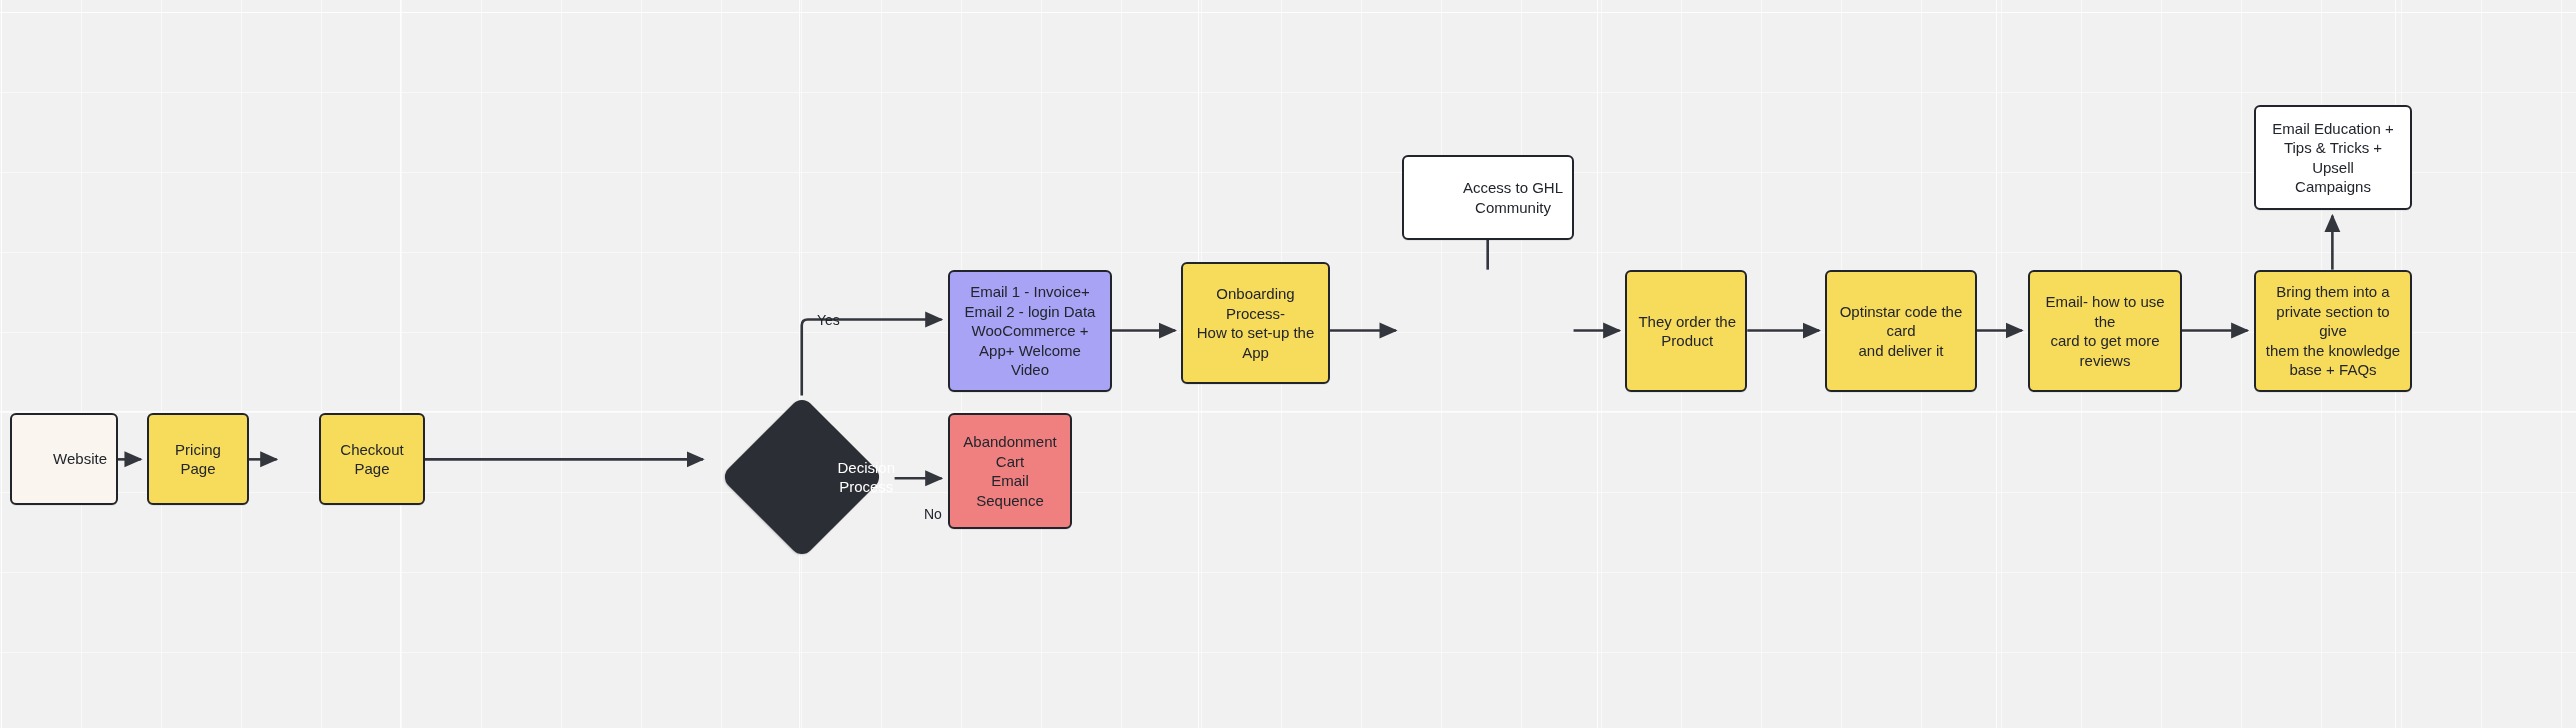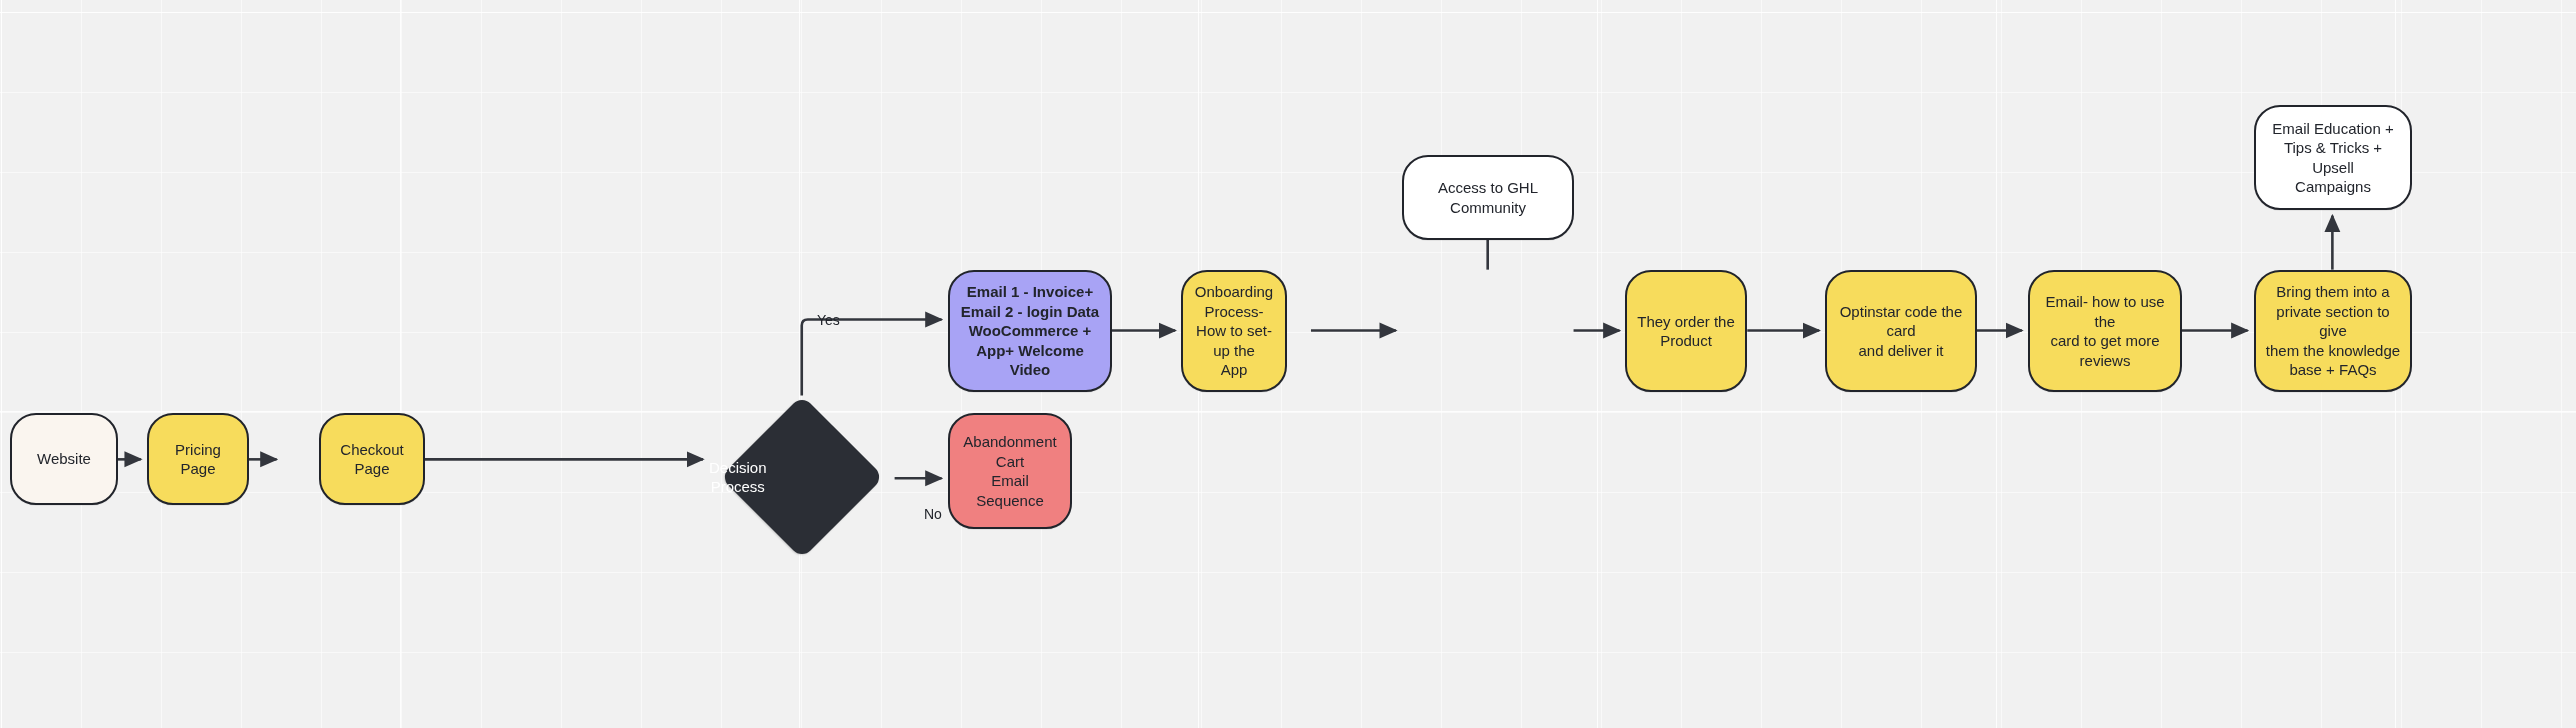--- a/index.html
+++ b/index.html
@@ -33,39 +33,39 @@
     position: absolute;
     left: 0; top: 0;
     width: 2576px;
     height: 729px;
     pointer-events: none;
   }
 
   .node {
     position: absolute;
     border: 2.5px solid #21242b;
-    border-radius: 26px;
+    border-radius: 6px;
     display: flex;
     align-items: center;
-    justify-content: center;
+    justify-content: flex-end;
     text-align: center;
     color: #22252c;
     font-size: 15px;
     line-height: 1.30;
     padding: 2px 9px;
     box-shadow: 0 1px 0 rgba(0,0,0,0.06);
   }
 
   .node .label { display: block; white-space: pre-line; }
 
   .diamond-wrap {
     position: absolute;
     display: flex;
     align-items: center;
-    justify-content: flex-start;
+    justify-content: flex-end;
   }
   .diamond-shape {
     position: absolute;
     left: 50%; top: 50%;
     width: 116px; height: 116px;
     margin-left: -58px; margin-top: -58px;
     background: #2b2e35;
     border-radius: 12px;
     transform: rotate(45deg);
     box-shadow: 0 1px 2px rgba(0,0,0,0.18);
@@ -140,33 +140,33 @@
   <div class="node" style="left:283px; top:413px; width:106px; height:92px; background:#f7dc5c;margin-left:36px;">
     <span class="label">Checkout Page</span>
   </div>
 
   <div class="diamond-wrap" style="left:709px; top:395px; width:186px; height:164px;">
     <div class="diamond-shape"></div>
     <span class="diamond-text">Decision
 Process</span>
   </div>
 
-  <div class="node" style="left:948px; top:270px; width:164px; height:122px; background:#a8a3f5;font-weight:bold;">
+  <div class="node" style="left:948px; top:270px; width:164px; height:122px; background:#a8a3f5;">
     <span class="label">Email 1 - Invoice+
 Email 2 - login Data
 WooCommerce +
 App+ Welcome Video</span>
   </div>
 
   <div class="node" style="left:948px; top:413px; width:124px; height:116px; background:#f08080;">
     <span class="label">Abandonment Cart
 Email Sequence</span>
   </div>
 
-  <div class="node" style="left:1181px; top:270px; width:106px; height:122px; background:#f7dc5c;">
+  <div class="node" style="left:1181px; top:262px; width:149px; height:122px; background:#f7dc5c;">
     <span class="label">Onboarding Process-
 How to set-up the
 App</span>
   </div>
 
   <div class="node" style="left:1402px; top:115px; width:172px; height:85px; background:#ffffff;margin-top:40px;">
     <span class="label">Access to GHL
 Community</span>
   </div>
 

